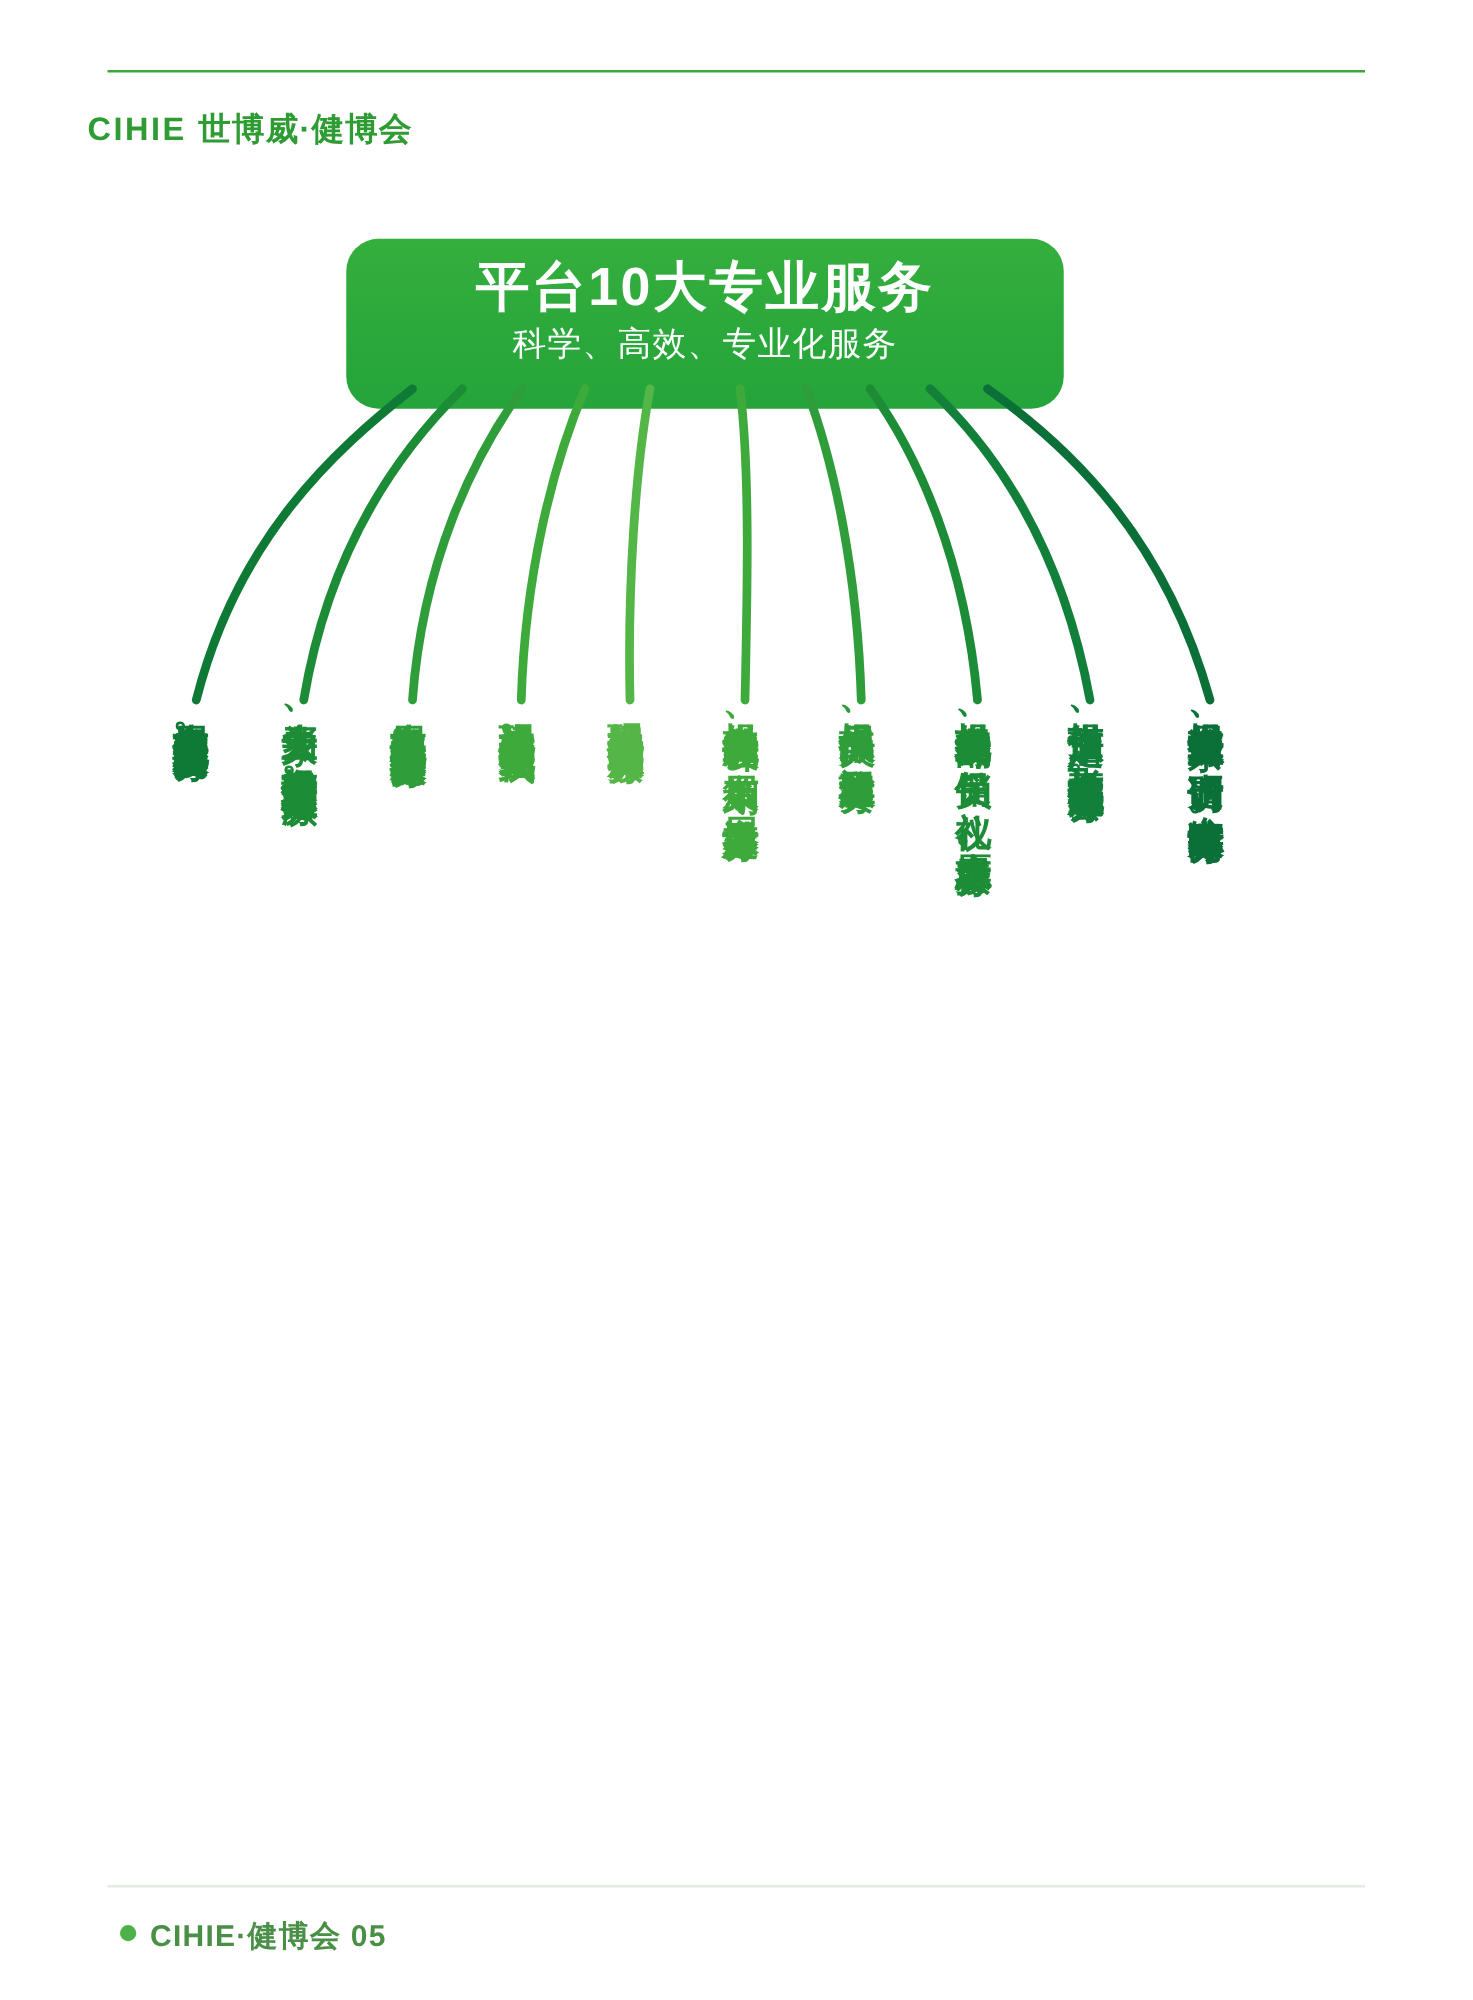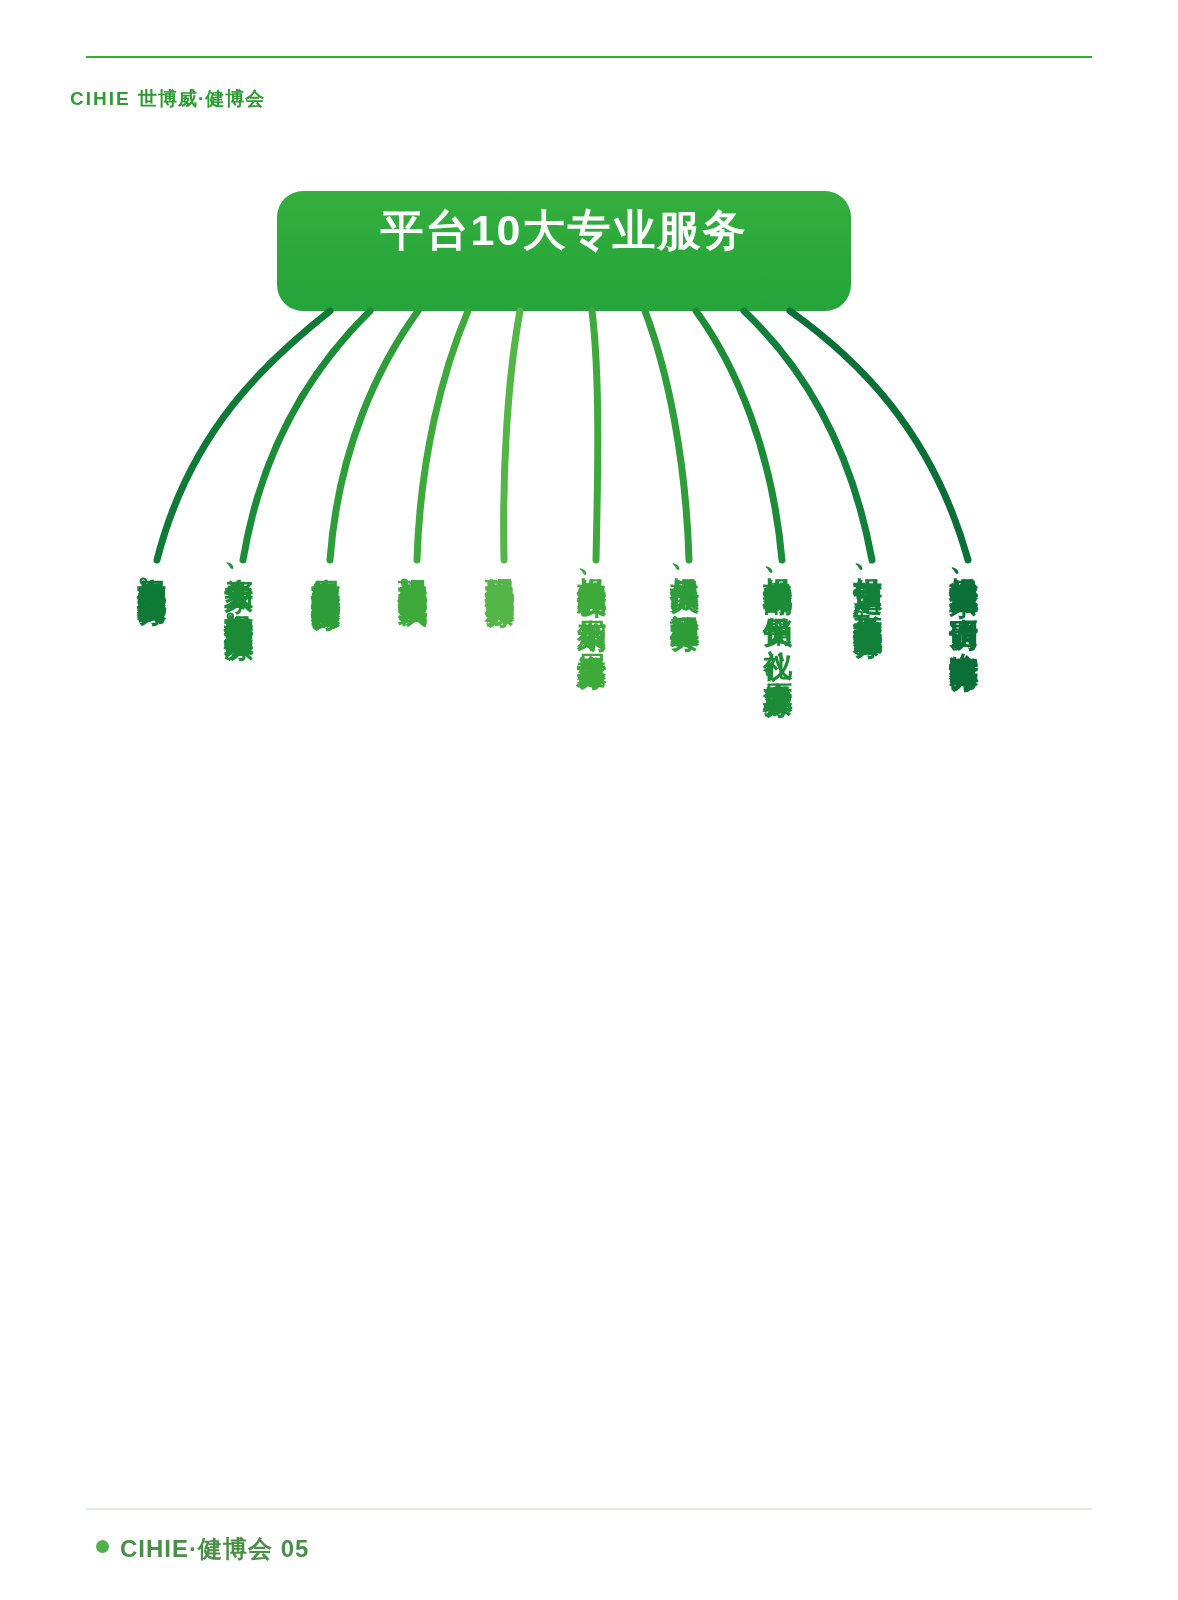--- a/index.html
+++ b/index.html
@@ -27,37 +27,37 @@
     top: 56px;
     width: 1006px;
     height: 2px;
     background: #3aa935;
   }
 
   .brand {
     position: absolute;
     left: 70px;
     top: 86px;
-    font-size: 19px;
+    font-size: 26px;
     letter-spacing: 2px;
     color: #2f9b33;
     font-weight: bold;
     white-space: nowrap;
   }
   .brand .cn {
     letter-spacing: 1px;
   }
 
   
   .badge {
     position: absolute;
     left: 277px;
     top: 191px;
     width: 574px;
-    height: 120px;
+    height: 136px;
     border-radius: 26px;
     background: #2fab3d;
     background: linear-gradient(180deg, #35ae3d 0%, #24a43a 100%);
     color: #ffffff;
     text-align: center;
     box-sizing: border-box;
     padding-top: 12px;
   }
   .badge-title {
     font-size: 43px;
@@ -134,20 +134,21 @@
 
   <div class="top-rule"></div>
 
   <div class="brand">
     <span>CIHIE</span>
     <span class="cn">世博威·健博会</span>
   </div>
 
   <div class="badge">
     <div class="badge-title">平台10大专业服务</div>
+    <div class="badge-sub">科学、高效、专业化服务</div>
   </div>
 
   <svg class="curves" width="1178" height="1600" viewBox="0 0 1178 1600" fill="none">
 
     <path d="M330 311 C 268 360, 190 430, 157 560" stroke="#0f7a35" stroke-width="7" fill="none" stroke-linecap="round"></path>
     <path d="M370 311 C 318 362, 263 440, 243 560" stroke="#1d8c37" stroke-width="7" fill="none" stroke-linecap="round"></path>
     <path d="M418 311 C 378 366, 338 450, 330 560" stroke="#2f9e3a" stroke-width="7" fill="none" stroke-linecap="round"></path>
     <path d="M468 311 C 442 372, 420 460, 417 560" stroke="#3faa3c" stroke-width="7" fill="none" stroke-linecap="round"></path>
     <path d="M520 311 C 508 376, 502 470, 504 560" stroke="#55b648" stroke-width="7" fill="none" stroke-linecap="round"></path>
 

